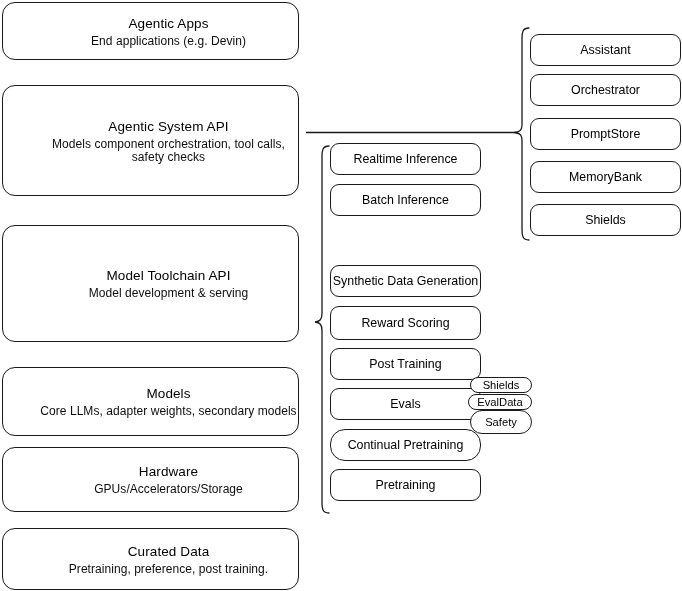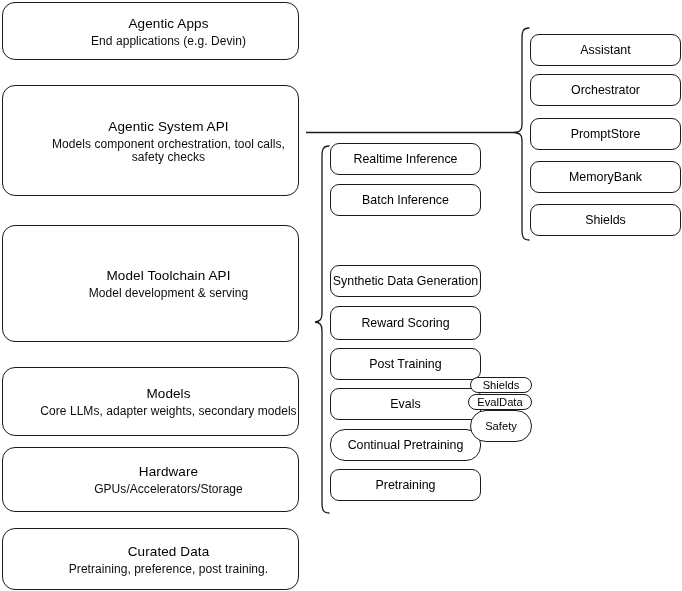--- a/index.html
+++ b/index.html
@@ -180,21 +180,21 @@
   <div class="node-box" style="left:330px; top:469px; width:151px; height:32px;">
     <span>Pretraining</span>
   </div>
 
   <div class="tag-pill" style="left:470px; top:377px; width:62px; height:16px;">
     <span>Shields</span>
   </div>
   <div class="tag-pill" style="left:468px; top:394px; width:64px; height:16px;">
     <span>EvalData</span>
   </div>
-  <div class="tag-pill" style="left:470px; top:410px; width:62px; height:32px;">
+  <div class="tag-pill" style="left:470px; top:410px; width:62px; height:24px;">
     <span>Safety</span>
   </div>
 
   <div class="node-box" style="left:530px; top:34px; width:151px; height:32px;">
     <span>Assistant</span>
   </div>
   <div class="node-box" style="left:530px; top:74px; width:151px; height:32px;">
     <span>Orchestrator</span>
   </div>
   <div class="node-box" style="left:530px; top:118px; width:151px; height:32px;">

